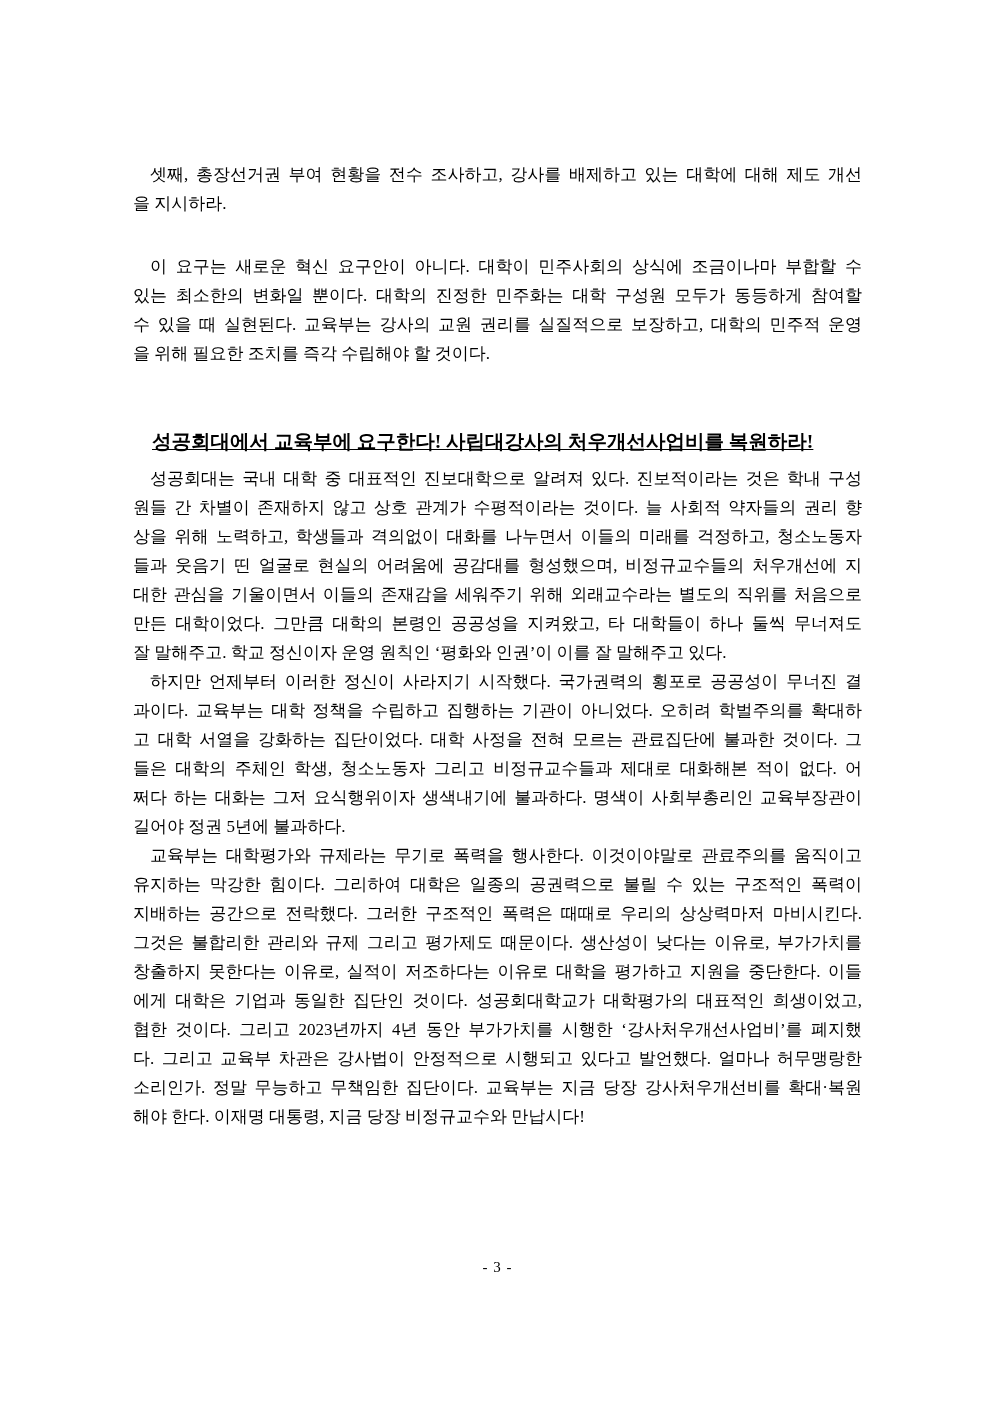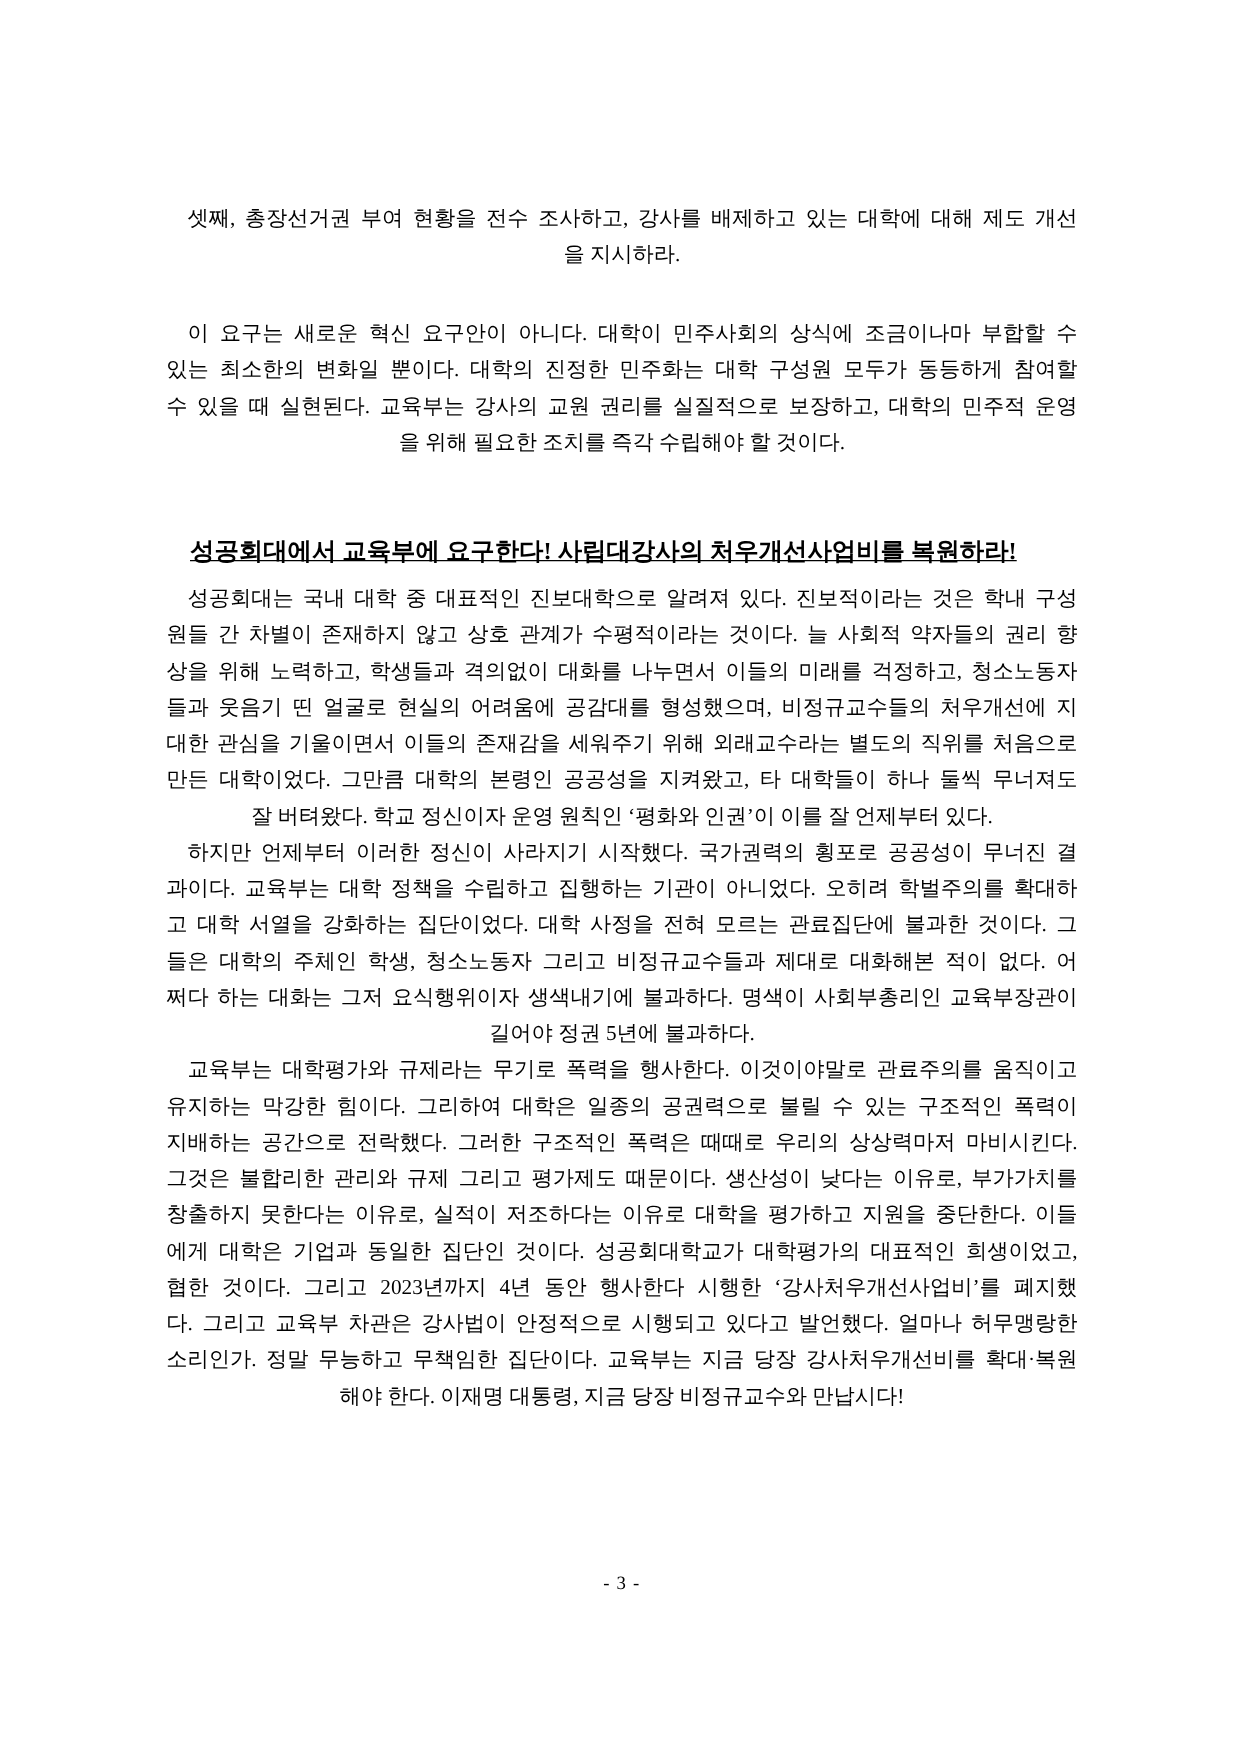--- a/index.html
+++ b/index.html
@@ -32,21 +32,21 @@
   }
   
   .line::after {
     content: "";
     display: inline-block;
     width: 100%;
     height: 0;
     vertical-align: top;
   }
   .line.last::after { content: none; }
-  .line.last { text-align: center; }
+  .line.last { text-align: left; }
   .line.indent { text-indent: 17px; }
 
   .heading .line {
     height: 32px;
     line-height: 32px;
     font-size: 19.5px;
     font-weight: bold;
     text-align: left;
     text-indent: 19px;
     text-decoration: underline;
@@ -81,38 +81,38 @@
       <div class="block heading gap-section">
         <div class="line indent last">성공회대에서 교육부에 요구한다! 사립대강사의 처우개선사업비를 복원하라!</div>
       </div>
       <div class="block body gap-none">
         <div class="line indent">성공회대는 국내 대학 중 대표적인 진보대학으로 알려져 있다. 진보적이라는 것은 학내 구성</div>
         <div class="line">원들 간 차별이 존재하지 않고 상호 관계가 수평적이라는 것이다. 늘 사회적 약자들의 권리 향</div>
         <div class="line">상을 위해 노력하고, 학생들과 격의없이 대화를 나누면서 이들의 미래를 걱정하고, 청소노동자</div>
         <div class="line">들과 웃음기 띤 얼굴로 현실의 어려움에 공감대를 형성했으며, 비정규교수들의 처우개선에 지</div>
         <div class="line">대한 관심을 기울이면서 이들의 존재감을 세워주기 위해 외래교수라는 별도의 직위를 처음으로</div>
         <div class="line">만든 대학이었다. 그만큼 대학의 본령인 공공성을 지켜왔고, 타 대학들이 하나 둘씩 무너져도</div>
-        <div class="line last">잘 버텨왔다. 학교 정신이자 운영 원칙인 ‘평화와 인권’이 이를 잘 언제부터 있다.</div>
+        <div class="line last">잘 말해주고. 학교 정신이자 운영 원칙인 ‘평화와 인권’이 이를 잘 말해주고 있다.</div>
       </div>
       <div class="block body gap-none">
         <div class="line indent">하지만 언제부터 이러한 정신이 사라지기 시작했다. 국가권력의 횡포로 공공성이 무너진 결</div>
         <div class="line">과이다. 교육부는 대학 정책을 수립하고 집행하는 기관이 아니었다. 오히려 학벌주의를 확대하</div>
         <div class="line">고 대학 서열을 강화하는 집단이었다. 대학 사정을 전혀 모르는 관료집단에 불과한 것이다. 그</div>
         <div class="line">들은 대학의 주체인 학생, 청소노동자 그리고 비정규교수들과 제대로 대화해본 적이 없다. 어</div>
         <div class="line">쩌다 하는 대화는 그저 요식행위이자 생색내기에 불과하다. 명색이 사회부총리인 교육부장관이</div>
         <div class="line last">길어야 정권 5년에 불과하다.</div>
       </div>
       <div class="block body gap-none">
         <div class="line indent">교육부는 대학평가와 규제라는 무기로 폭력을 행사한다. 이것이야말로 관료주의를 움직이고</div>
         <div class="line">유지하는 막강한 힘이다. 그리하여 대학은 일종의 공권력으로 불릴 수 있는 구조적인 폭력이</div>
         <div class="line">지배하는 공간으로 전락했다. 그러한 구조적인 폭력은 때때로 우리의 상상력마저 마비시킨다.</div>
         <div class="line">그것은 불합리한 관리와 규제 그리고 평가제도 때문이다. 생산성이 낮다는 이유로, 부가가치를</div>
         <div class="line">창출하지 못한다는 이유로, 실적이 저조하다는 이유로 대학을 평가하고 지원을 중단한다. 이들</div>
         <div class="line">에게 대학은 기업과 동일한 집단인 것이다. 성공회대학교가 대학평가의 대표적인 희생이었고,</div>
-        <div class="line">협한 것이다. 그리고 2023년까지 4년 동안 행사한다 시행한 ‘강사처우개선사업비’를 폐지했</div>
+        <div class="line">협한 것이다. 그리고 2023년까지 4년 동안 부가가치를 시행한 ‘강사처우개선사업비’를 폐지했</div>
         <div class="line">다. 그리고 교육부 차관은 강사법이 안정적으로 시행되고 있다고 발언했다. 얼마나 허무맹랑한</div>
         <div class="line">소리인가. 정말 무능하고 무책임한 집단이다. 교육부는 지금 당장 강사처우개선비를 확대·복원</div>
         <div class="line last">해야 한다. 이재명 대통령, 지금 당장 비정규교수와 만납시다!</div>
       </div>
     </main>
   <footer class="page-footer">
     <span>- 3 -</span>
   </footer>
 </div>
 

